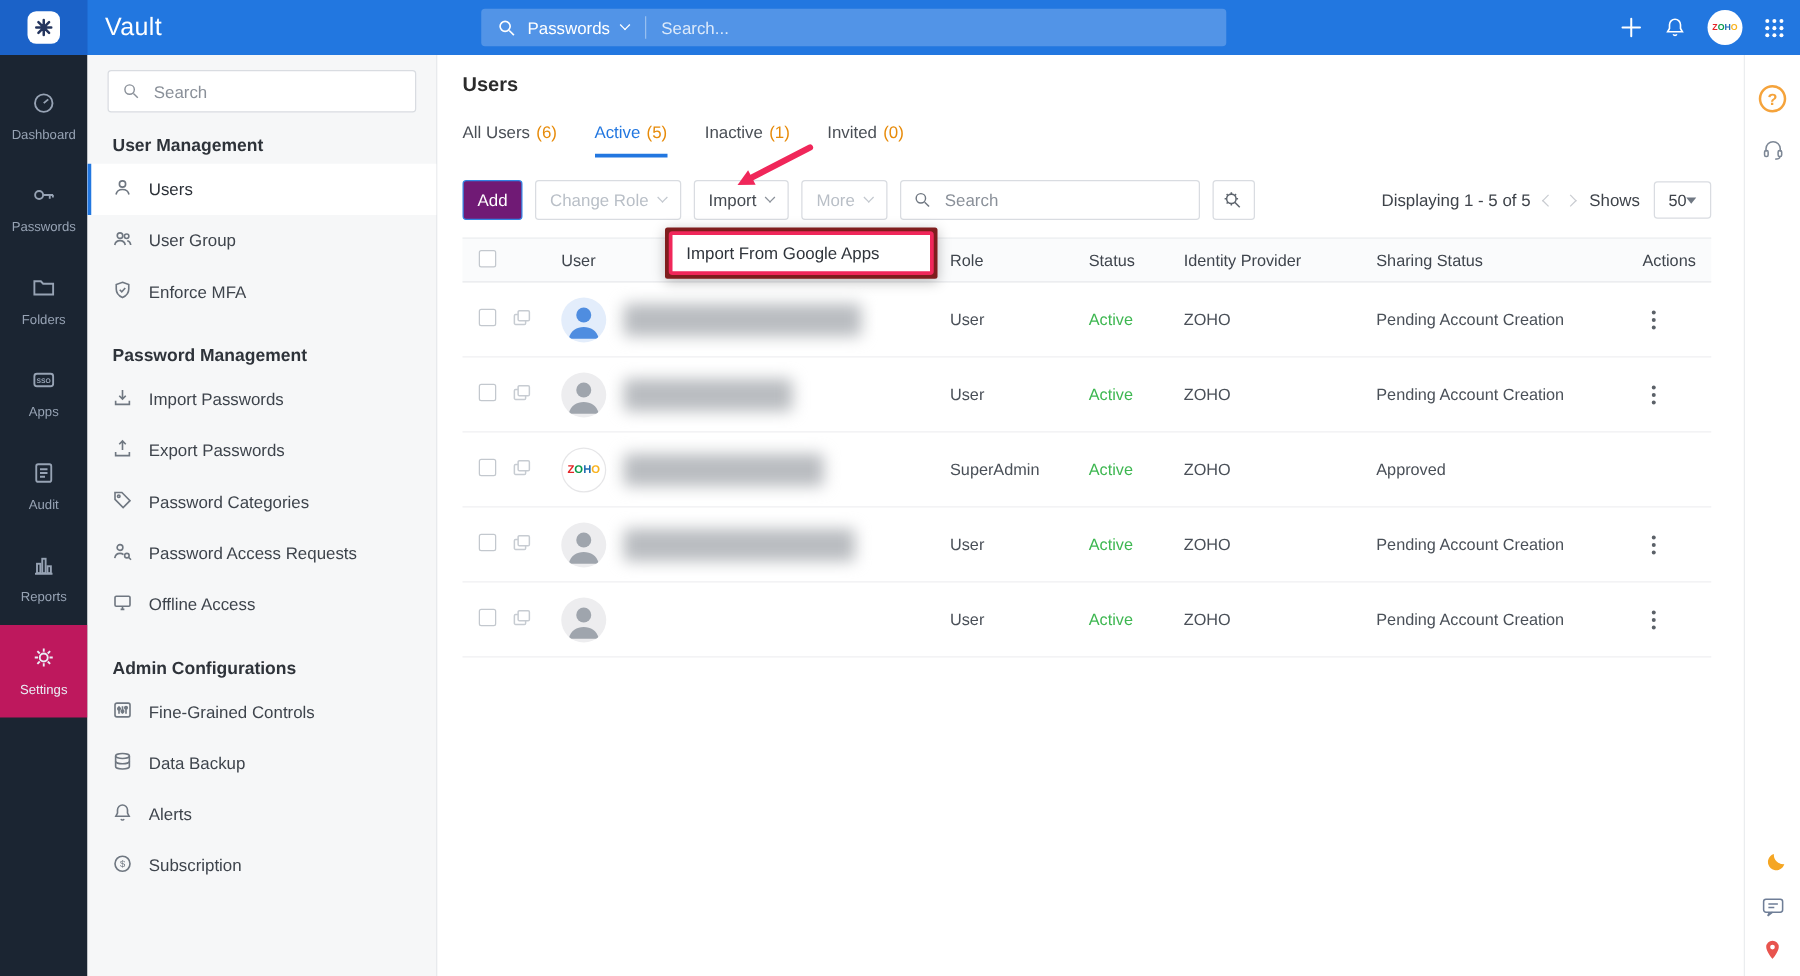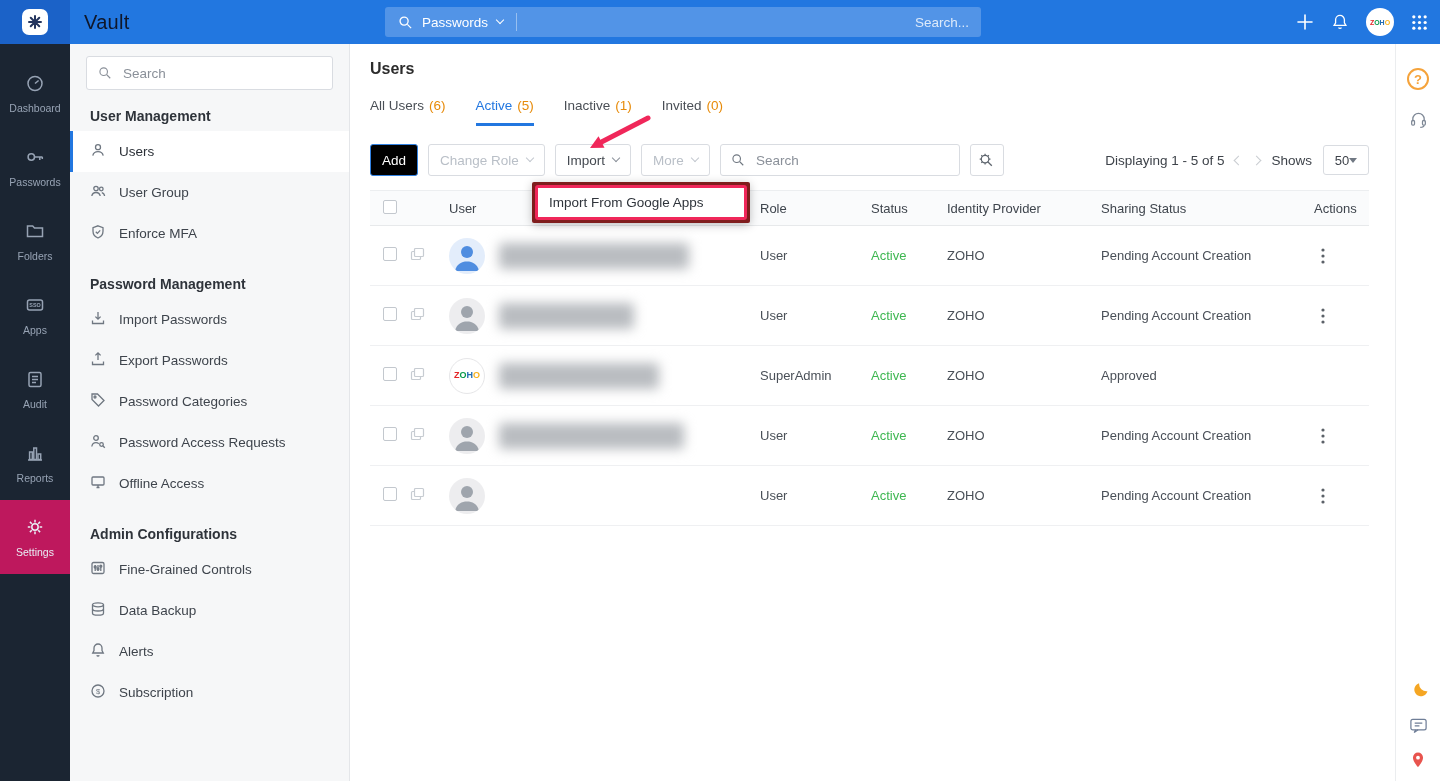--- a/index.html
+++ b/index.html
@@ -6,26 +6,26 @@
   html,body { margin:0; padding:0; }
   body {
     width:1440px; height:781px; overflow:hidden; position:relative;
     font-family:"Liberation Sans", sans-serif; background:#fff; color:#3e444c;
     font-size:13.5px;
   }
   
   .topbar { height:44px; background:#2277e0; display:flex; align-items:center; position:relative; z-index:60; }
   .logo-box { width:70px; height:44px; background:#1b62c8; display:flex; align-items:center; justify-content:center; cursor:pointer; }
   .logo-mark { width:26px; height:26px; background:#fff; border-radius:7px; display:flex; align-items:center; justify-content:center; }
-  .app-title { color:#0f172a; font-size:20px; font-weight:500; margin-left:14px; letter-spacing:.3px; }
+  .app-title { color:#ffffff; font-size:20px; font-weight:500; margin-left:14px; letter-spacing:.3px; }
   .global-search { position:absolute; left:385px; top:7px; width:596px; height:30px; background:rgba(255,255,255,.22); border-radius:3px; display:flex; align-items:center; color:#fff; }
   .scope { display:flex; align-items:center; gap:9px; padding:0 13px; height:100%; cursor:pointer; }
   .scope-label { font-size:13.5px; color:#fff; }
   .gs-divider { width:1px; height:18px; background:rgba(255,255,255,.4); }
-  .gs-input { flex:1; background:transparent; border:none; outline:none; color:#000000; font:inherit; padding:0 12px;text-align:right; }
+  .gs-input { flex:1; background:transparent; border:none; outline:none; color:#000000; font:inherit; padding:0 12px; }
   .gs-input::placeholder { color:rgba(255,255,255,.8); }
   .topbar-right { position:absolute; right:8px; top:0; height:44px; display:flex; align-items:center; gap:17px; padding-right:4px; }
   .tb-icon { display:flex; align-items:center; justify-content:center; cursor:pointer; }
   .tb-avatar { width:28px; height:28px; border-radius:50%; background:#fff; display:flex; align-items:center; justify-content:center; cursor:pointer; gap:0; }
   .tb-avatar span, .zoho-av span { font-weight:bold; font-size:7px; line-height:1; }
   .bz0{color:#E42527;} .bz1{color:#089949;} .bz2{color:#226DB4;} .bz3{color:#F9B21D;}
   .chev { width:6px; height:6px; border-right:1.6px solid currentColor; border-bottom:1.6px solid currentColor; transform:rotate(45deg); margin-top:-4px; display:inline-block; }
   .chev-white { color:#fff; }
   
   .shell { display:flex; height:737px; }
@@ -49,21 +49,21 @@
   .sn-item.active { background:#fff; border-left-color:#2277e0; color:#2b3037; }
   
   .content { flex:1; position:relative; background:#fff; padding-left:20px; }
   .page-title { font-size:16px; font-weight:700; color:#2c2c2c; padding-top:16px; }
   .tabs { display:flex; gap:30px; margin-top:20px; }
   .tab { font-size:13.5px; color:#4a4f56; padding-bottom:10px; border-bottom:3px solid transparent; cursor:pointer; display:flex; gap:5px; }
   .tab .count { color:#e78b0a; }
   .tab.active { color:#2277e0; border-bottom-color:#2277e0; }
   .toolbar { margin-top:18px; display:flex; align-items:center; gap:10px; padding-right:26px; }
   .btn { height:32px; border-radius:3px; font-size:13.5px; display:inline-flex; align-items:center; padding:0 11px; border:1px solid #d9dce1; background:#fff; color:#454a51; gap:8px; cursor:pointer; }
-  .btn-primary { background:#000000; border-color:#3282e2; color:#fff; }
+  .btn-primary { background:#701a75; border-color:#3282e2; color:#fff; }
   .btn-disabled { color:#b9bfc7; }
   .btn .chev { color:#8b919a; }
   .btn-disabled .chev { color:#c3c8cf; }
   .toolbar-search { width:240px; height:32px; border:1px solid #d9dce1; border-radius:3px; display:flex; align-items:center; padding:0 10px; gap:9px; }
   .toolbar-search input { border:none; outline:none; background:transparent; font:inherit; color:#4a5058; width:100%; }
   .toolbar-search input::placeholder { color:#8a9099; }
   .icon-btn { width:34px; height:32px; border:1px solid #d9dce1; border-radius:3px; display:flex; align-items:center; justify-content:center; cursor:pointer; background:#fff; }
   .toolbar-right { margin-left:auto; display:flex; align-items:center; gap:11px; font-size:13.5px; color:#3e434a; }
   .pg-chev { width:7px; height:7px; border-right:1.6px solid #c9ccd1; border-bottom:1.6px solid #c9ccd1; cursor:pointer; }
   .pg-prev { transform:rotate(135deg); }

